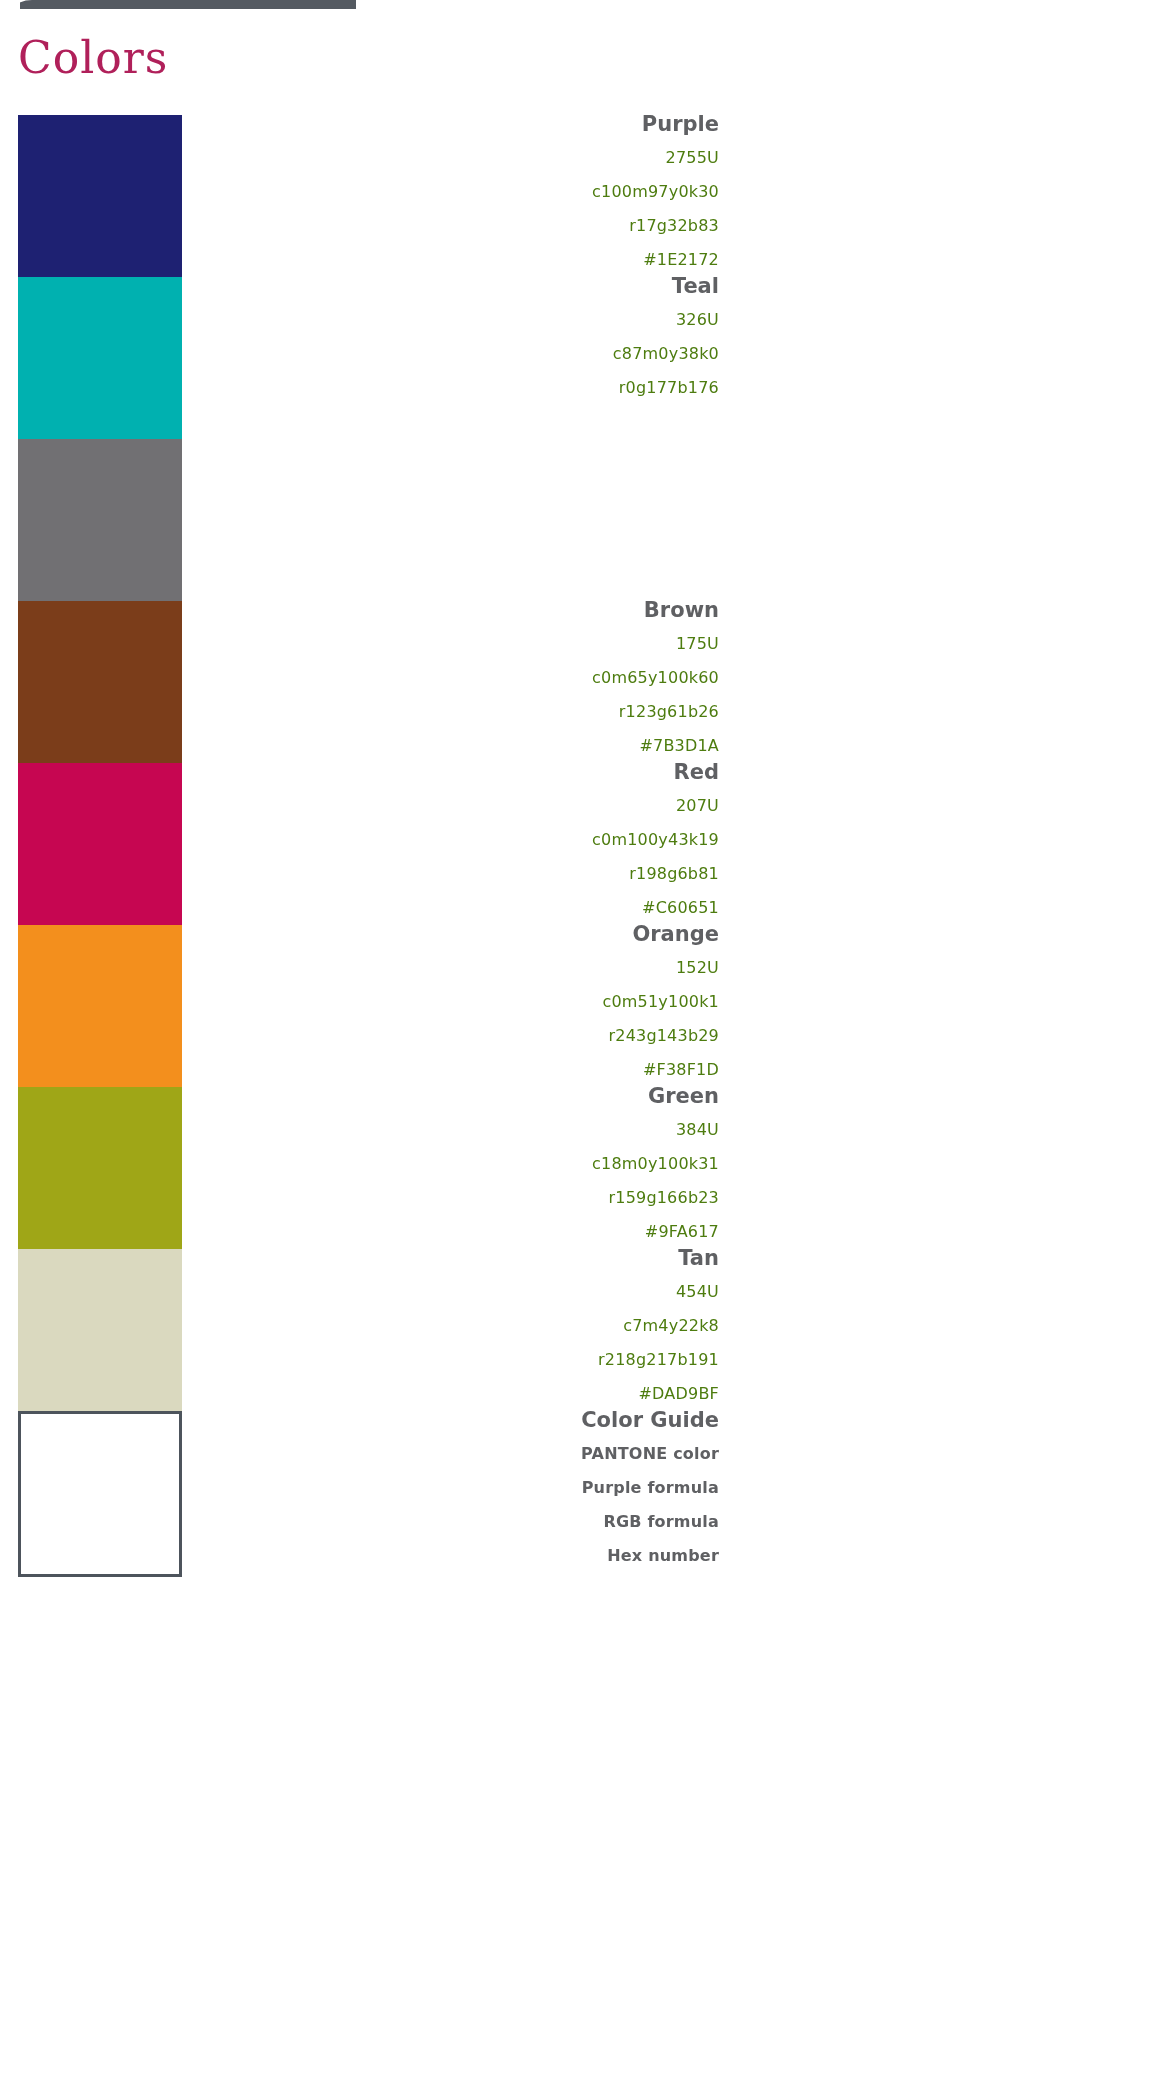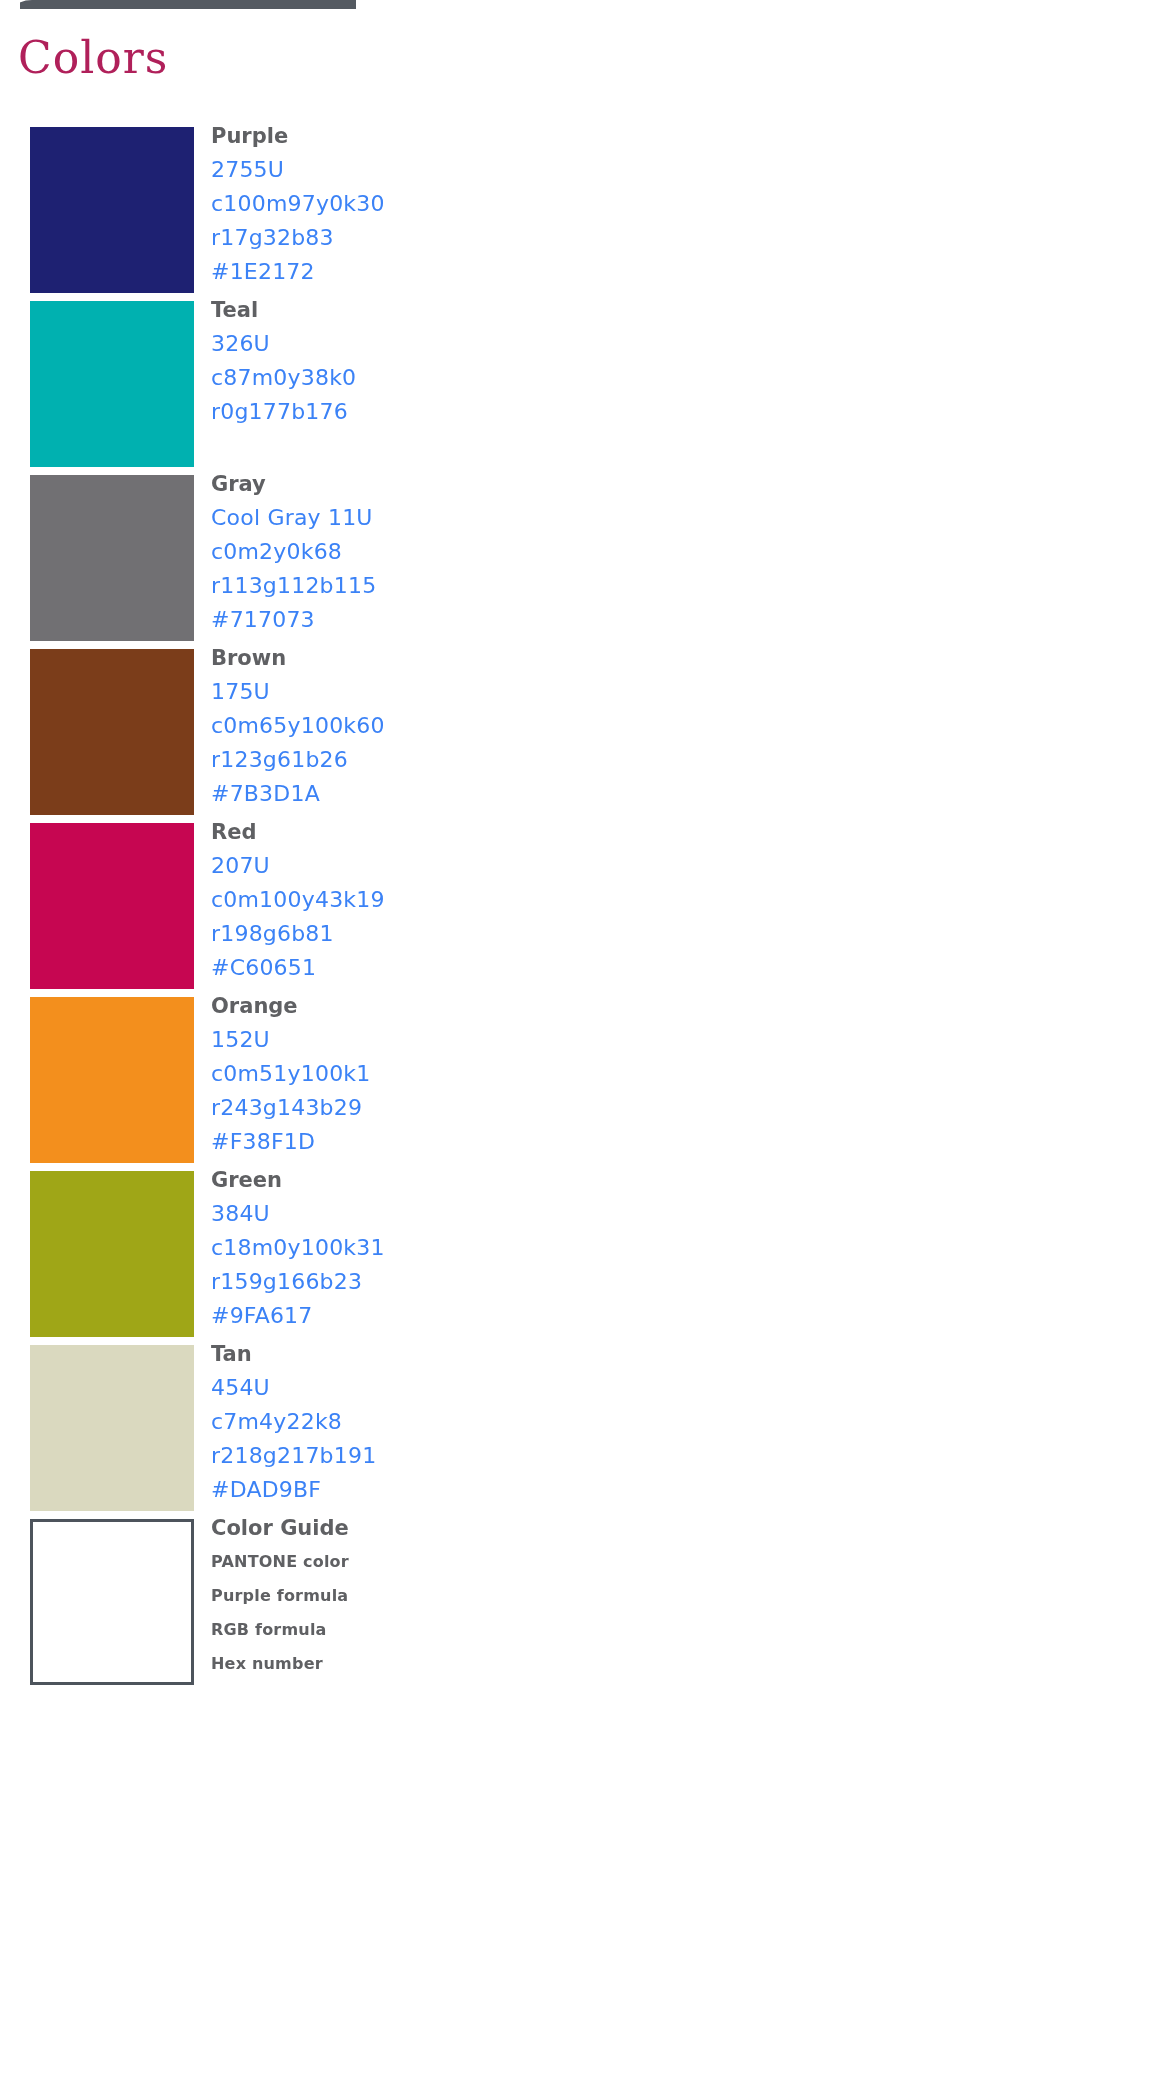--- a/index.html
+++ b/index.html
@@ -47,22 +47,23 @@
   
   .swatch-list {
     position: absolute;
     left: 0;
     top: 115px;
     width: 1152px;
   }
   .swatch-row {
     position: relative;
     height: 162px;
-    margin: 12px;
+    margin: 0;
     padding: 0;
+    text-align: right;
   }
   .swatch-chip {
     position: absolute;
     left: 18px;
     top: 0px;
     width: 164px;
     height: 166px;
     box-sizing: border-box;
   }
   .swatch-chip.outline {
@@ -79,23 +80,23 @@
     font-family: "DejaVu Sans", "Liberation Sans", sans-serif;
     font-weight: bold;
     font-size: 21px;
     line-height: 34px;
     color: #5f6063;
     white-space: nowrap;
   }
   .swatch-line {
     font-family: "DejaVu Sans", "Liberation Sans", sans-serif;
     font-weight: 400;
-    font-size: 22px;
+    font-size: 16px;
     line-height: 34px;
-    color: #3b82f6;
+    color: #4d7c0f;
     letter-spacing: 0.2px;
     white-space: nowrap;
   }
   .swatch-row.guide .swatch-line {
     font-weight: bold;
     color: #5f6063;
     font-size: 16px;
   }
 </style>
 </head>
@@ -125,27 +126,20 @@
       <div class="swatch-info">
         <div class="swatch-name">Teal</div>
         <div class="swatch-line">326U</div>
         <div class="swatch-line">c87m0y38k0</div>
         <div class="swatch-line">r0g177b176</div>
       </div>
     </div>
 
     <div class="swatch-row">
       <div class="swatch-chip" style="background: rgb(113, 112, 115);"></div>
-      <div class="swatch-info">
-        <div class="swatch-name">Gray</div>
-        <div class="swatch-line">Cool Gray 11U</div>
-        <div class="swatch-line">c0m2y0k68</div>
-        <div class="swatch-line">r113g112b115</div>
-        <div class="swatch-line">#717073</div>
-      </div>
     </div>
 
     <div class="swatch-row">
       <div class="swatch-chip" style="background: rgb(123, 61, 26);"></div>
       <div class="swatch-info">
         <div class="swatch-name">Brown</div>
         <div class="swatch-line">175U</div>
         <div class="swatch-line">c0m65y100k60</div>
         <div class="swatch-line">r123g61b26</div>
         <div class="swatch-line">#7B3D1A</div>

